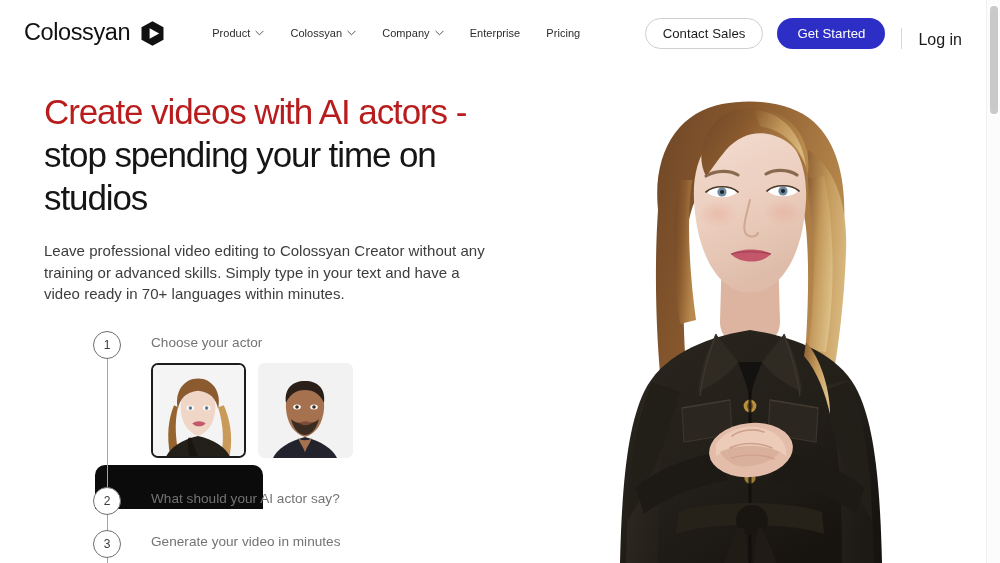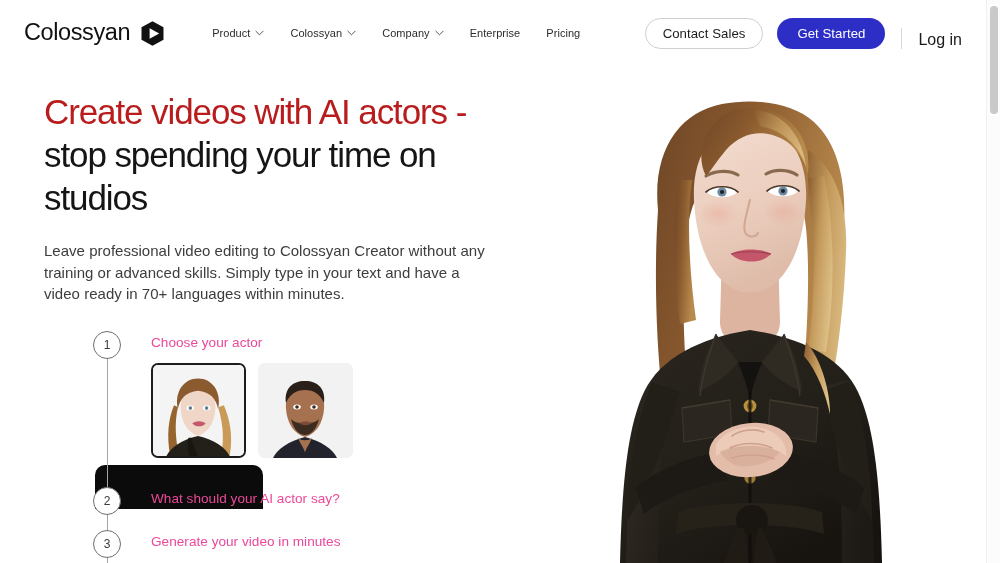--- a/index.html
+++ b/index.html
@@ -162,21 +162,21 @@
     display:flex; align-items:center; justify-content:center;
     font-size:12px;
     color:#3a3a3a;
     flex:none;
     margin-left:49px;
     z-index:3;
   }
   .step-body { margin-left:30px; padding-top:4px; }
   .step-label {
     font-size:13.6px;
-    color:#ec4899;
+    color:#737373;
     letter-spacing:0.02px;
     white-space:nowrap;
   }
 
   .actor-row {
     display:flex;
     gap:12px;
     margin-top:13px;
   }
   .actor-card {

